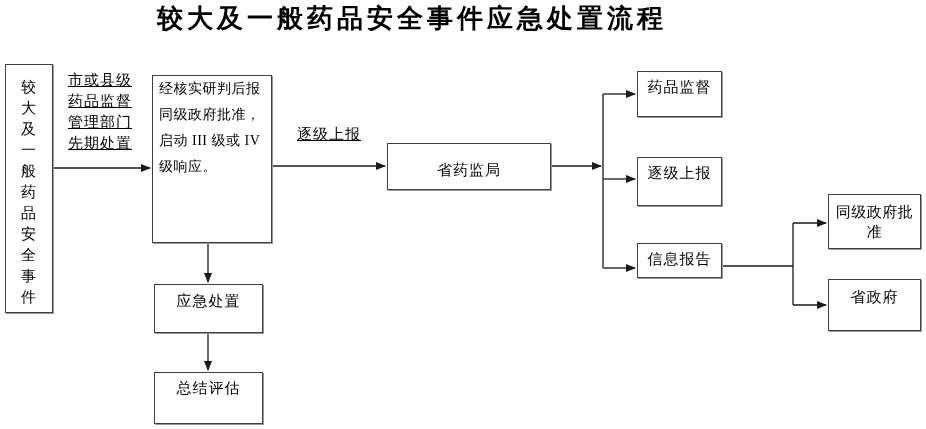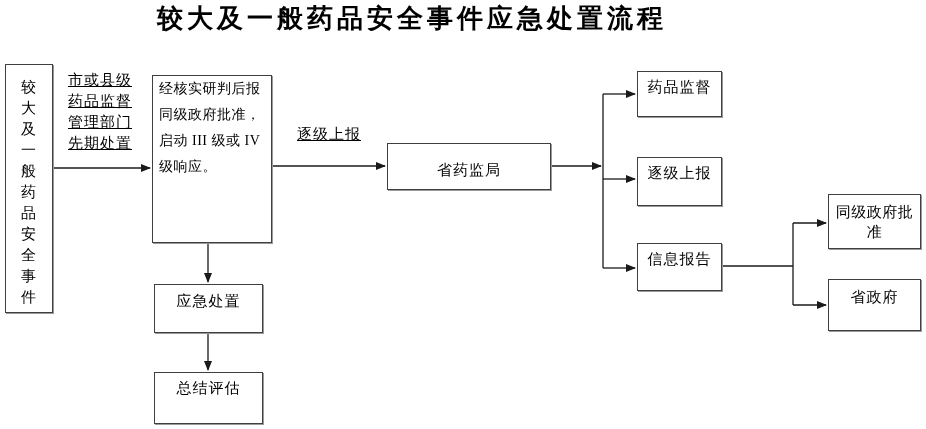--- a/index.html
+++ b/index.html
@@ -58,21 +58,21 @@
     line-height: 21px;
     white-space: pre-line;
     letter-spacing: 1px;
     text-decoration: underline;
   }
   #event-box      { left: 5px;   top: 64px;  width: 48px;  height: 249px; padding-top: 12px; line-height: 21px; }
   #response-box   { left: 152px; top: 75px;  width: 120px; height: 168px; padding: 0 6px;  text-align: left; font-size: 14px; line-height: 26px; letter-spacing: 0.5px; }
   #provincial-box { left: 387px; top: 143px; width: 164px; height: 47px;  padding-top: 16px; }
   #verify-box     { left: 637px; top: 71px;  width: 85px;  height: 46px; }
   #technical-box  { left: 637px; top: 157px; width: 85px;  height: 49px; }
-  #info-box       { left: 637px; top: 243px; width: 85px;  height: 48px; }
+  #info-box       { left: 637px; top: 243px; width: 85px;  height: 35px; }
   #national-box   { left: 828px; top: 194px; width: 93px;  height: 55px; padding-top: 7px; letter-spacing: 0.5px; }
   #govt-box       { left: 828px; top: 279px; width: 93px;  height: 52px; padding-top: 7px; }
   #emergency-box  { left: 154px; top: 284px; width: 109px; height: 49px; padding-top: 6px; }
   #summary-box    { left: 154px; top: 372px; width: 109px; height: 52px; }
   #initial-label  { left: 68px;  top: 70px; }
   #escalate-label { left: 297px; top: 124px; }
 </style>
 </head>
 <body>
 

